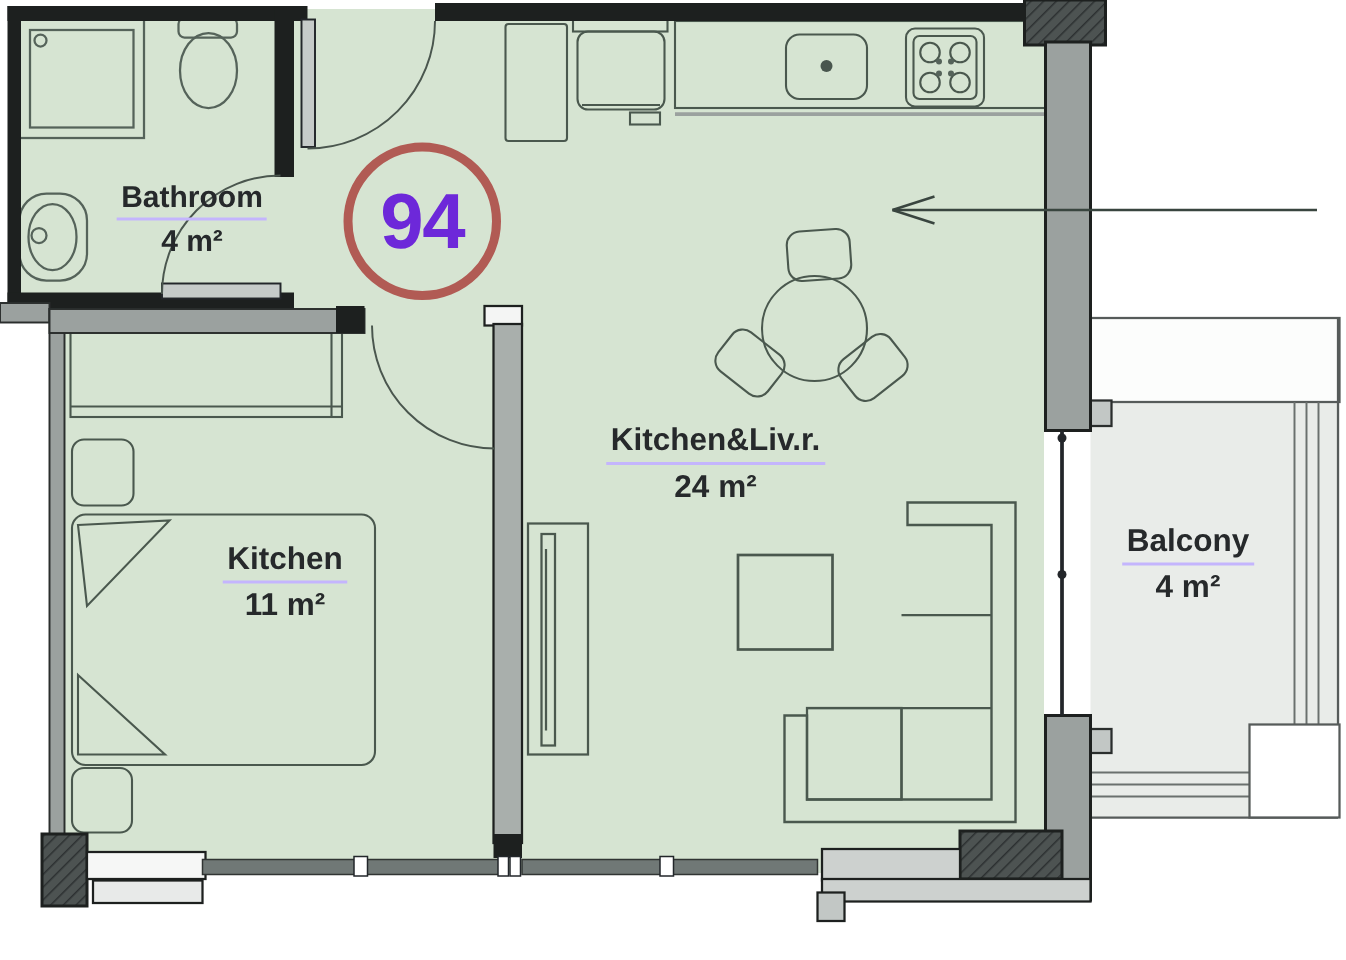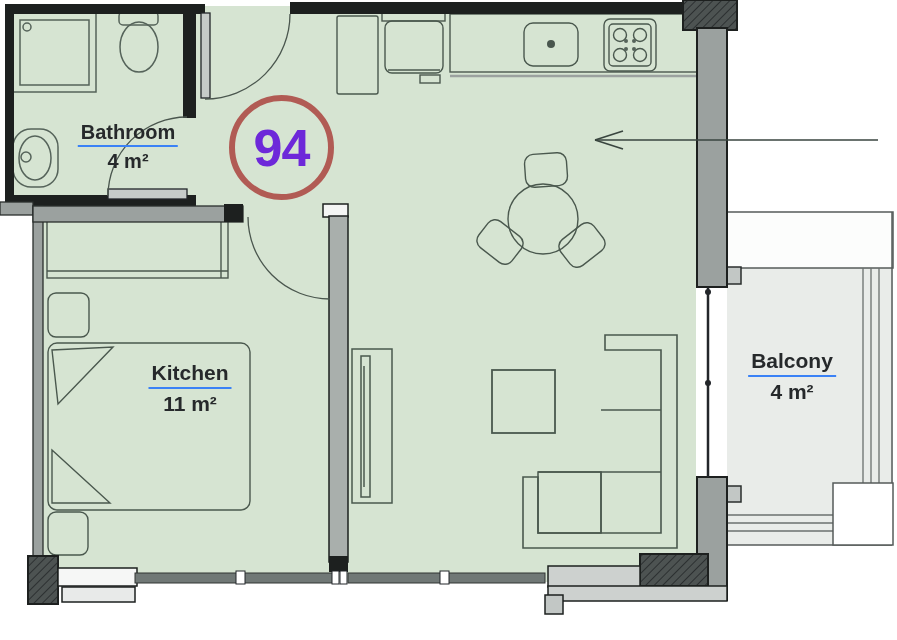--- a/index.html
+++ b/index.html
@@ -1,21 +1,21 @@
 <!DOCTYPE html>
 <html><head>
 <meta charset="utf-8">
 <style>
   html,body{margin:0;padding:0;background:#ffffff;}
   .stage{position:relative;width:897px;height:640px;background:#ffffff;overflow:hidden;
          font-family:"Liberation Sans",sans-serif;}
   .stage svg{position:absolute;left:0;top:0;}
   .room-label{position:absolute;transform:translateX(-50%);text-align:center;
               color:#26292b;font-weight:bold;line-height:1.22;white-space:nowrap;}
-  .room-label .name{display:inline-block;border-bottom:2px solid #3b82f6;padding:0 3px 1px;}
+  .room-label .name{display:inline-block;border-bottom:2px solid #c4b5fd;padding:0 3px 1px;}
   .room-label .area{display:block;margin-top:2px;}
   .lbl-bathroom{left:128px;top:120px;font-size:20px;}
   .lbl-bedroom{left:190px;top:360px;font-size:21px;}
   .lbl-kitchen{left:477px;top:281px;font-size:21px;}
   .lbl-balcony{left:792px;top:348px;font-size:21px;}
   .badge{position:absolute;left:229px;top:95px;width:93px;height:93px;border-radius:50%;
          border:6px solid #b15b54;color:#6d28d9;display:flex;align-items:center;justify-content:center;
          font-size:52px;font-weight:600;letter-spacing:-1px;background:transparent;}
 </style>
 </head>
@@ -206,20 +206,24 @@
 </svg>
 
 <div class="room-label lbl-bathroom">
   <span class="name">Bathroom</span>
   <span class="area">4 m²</span>
 </div>
 <div class="room-label lbl-bedroom">
   <span class="name">Kitchen</span>
   <span class="area">11 m²</span>
 </div>
+<div class="room-label lbl-kitchen">
+  <span class="name">Kitchen&amp;Liv.r.</span>
+  <span class="area">24 m²</span>
+</div>
 <div class="room-label lbl-balcony">
   <span class="name">Balcony</span>
   <span class="area">4 m²</span>
 </div>
 
 <div class="badge">
   <span>94</span>
 </div>
 
 </div>

